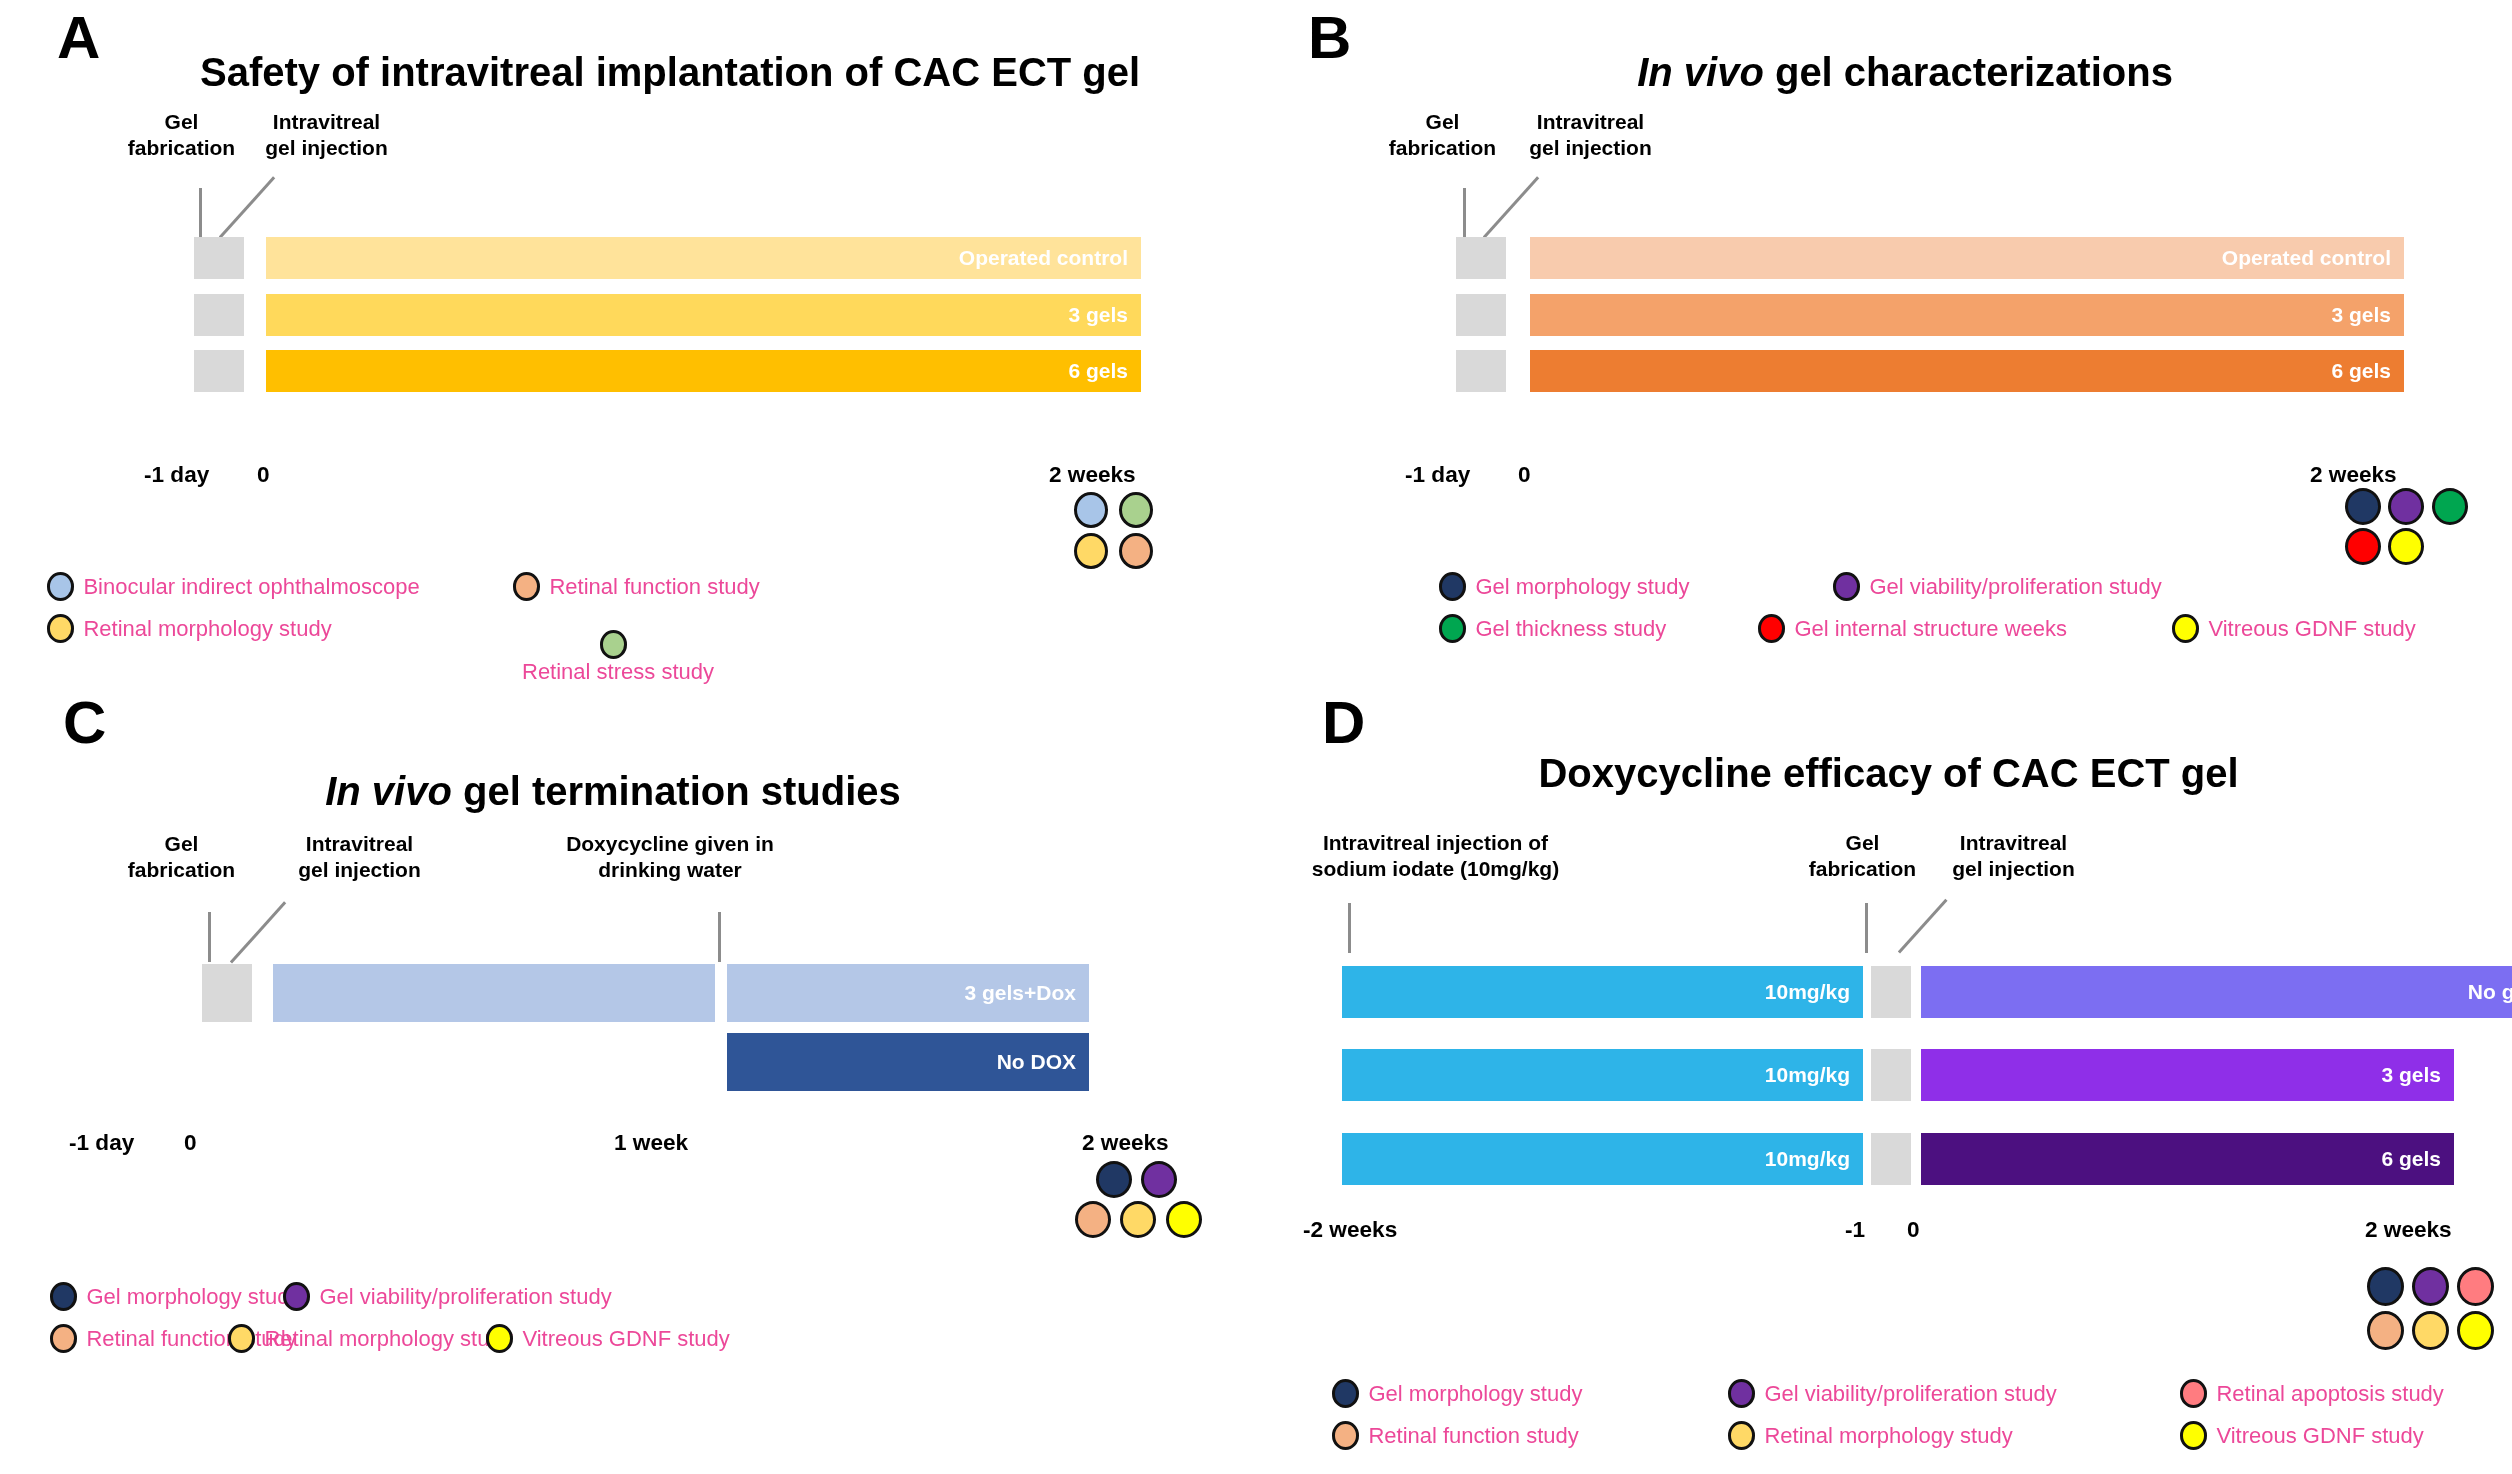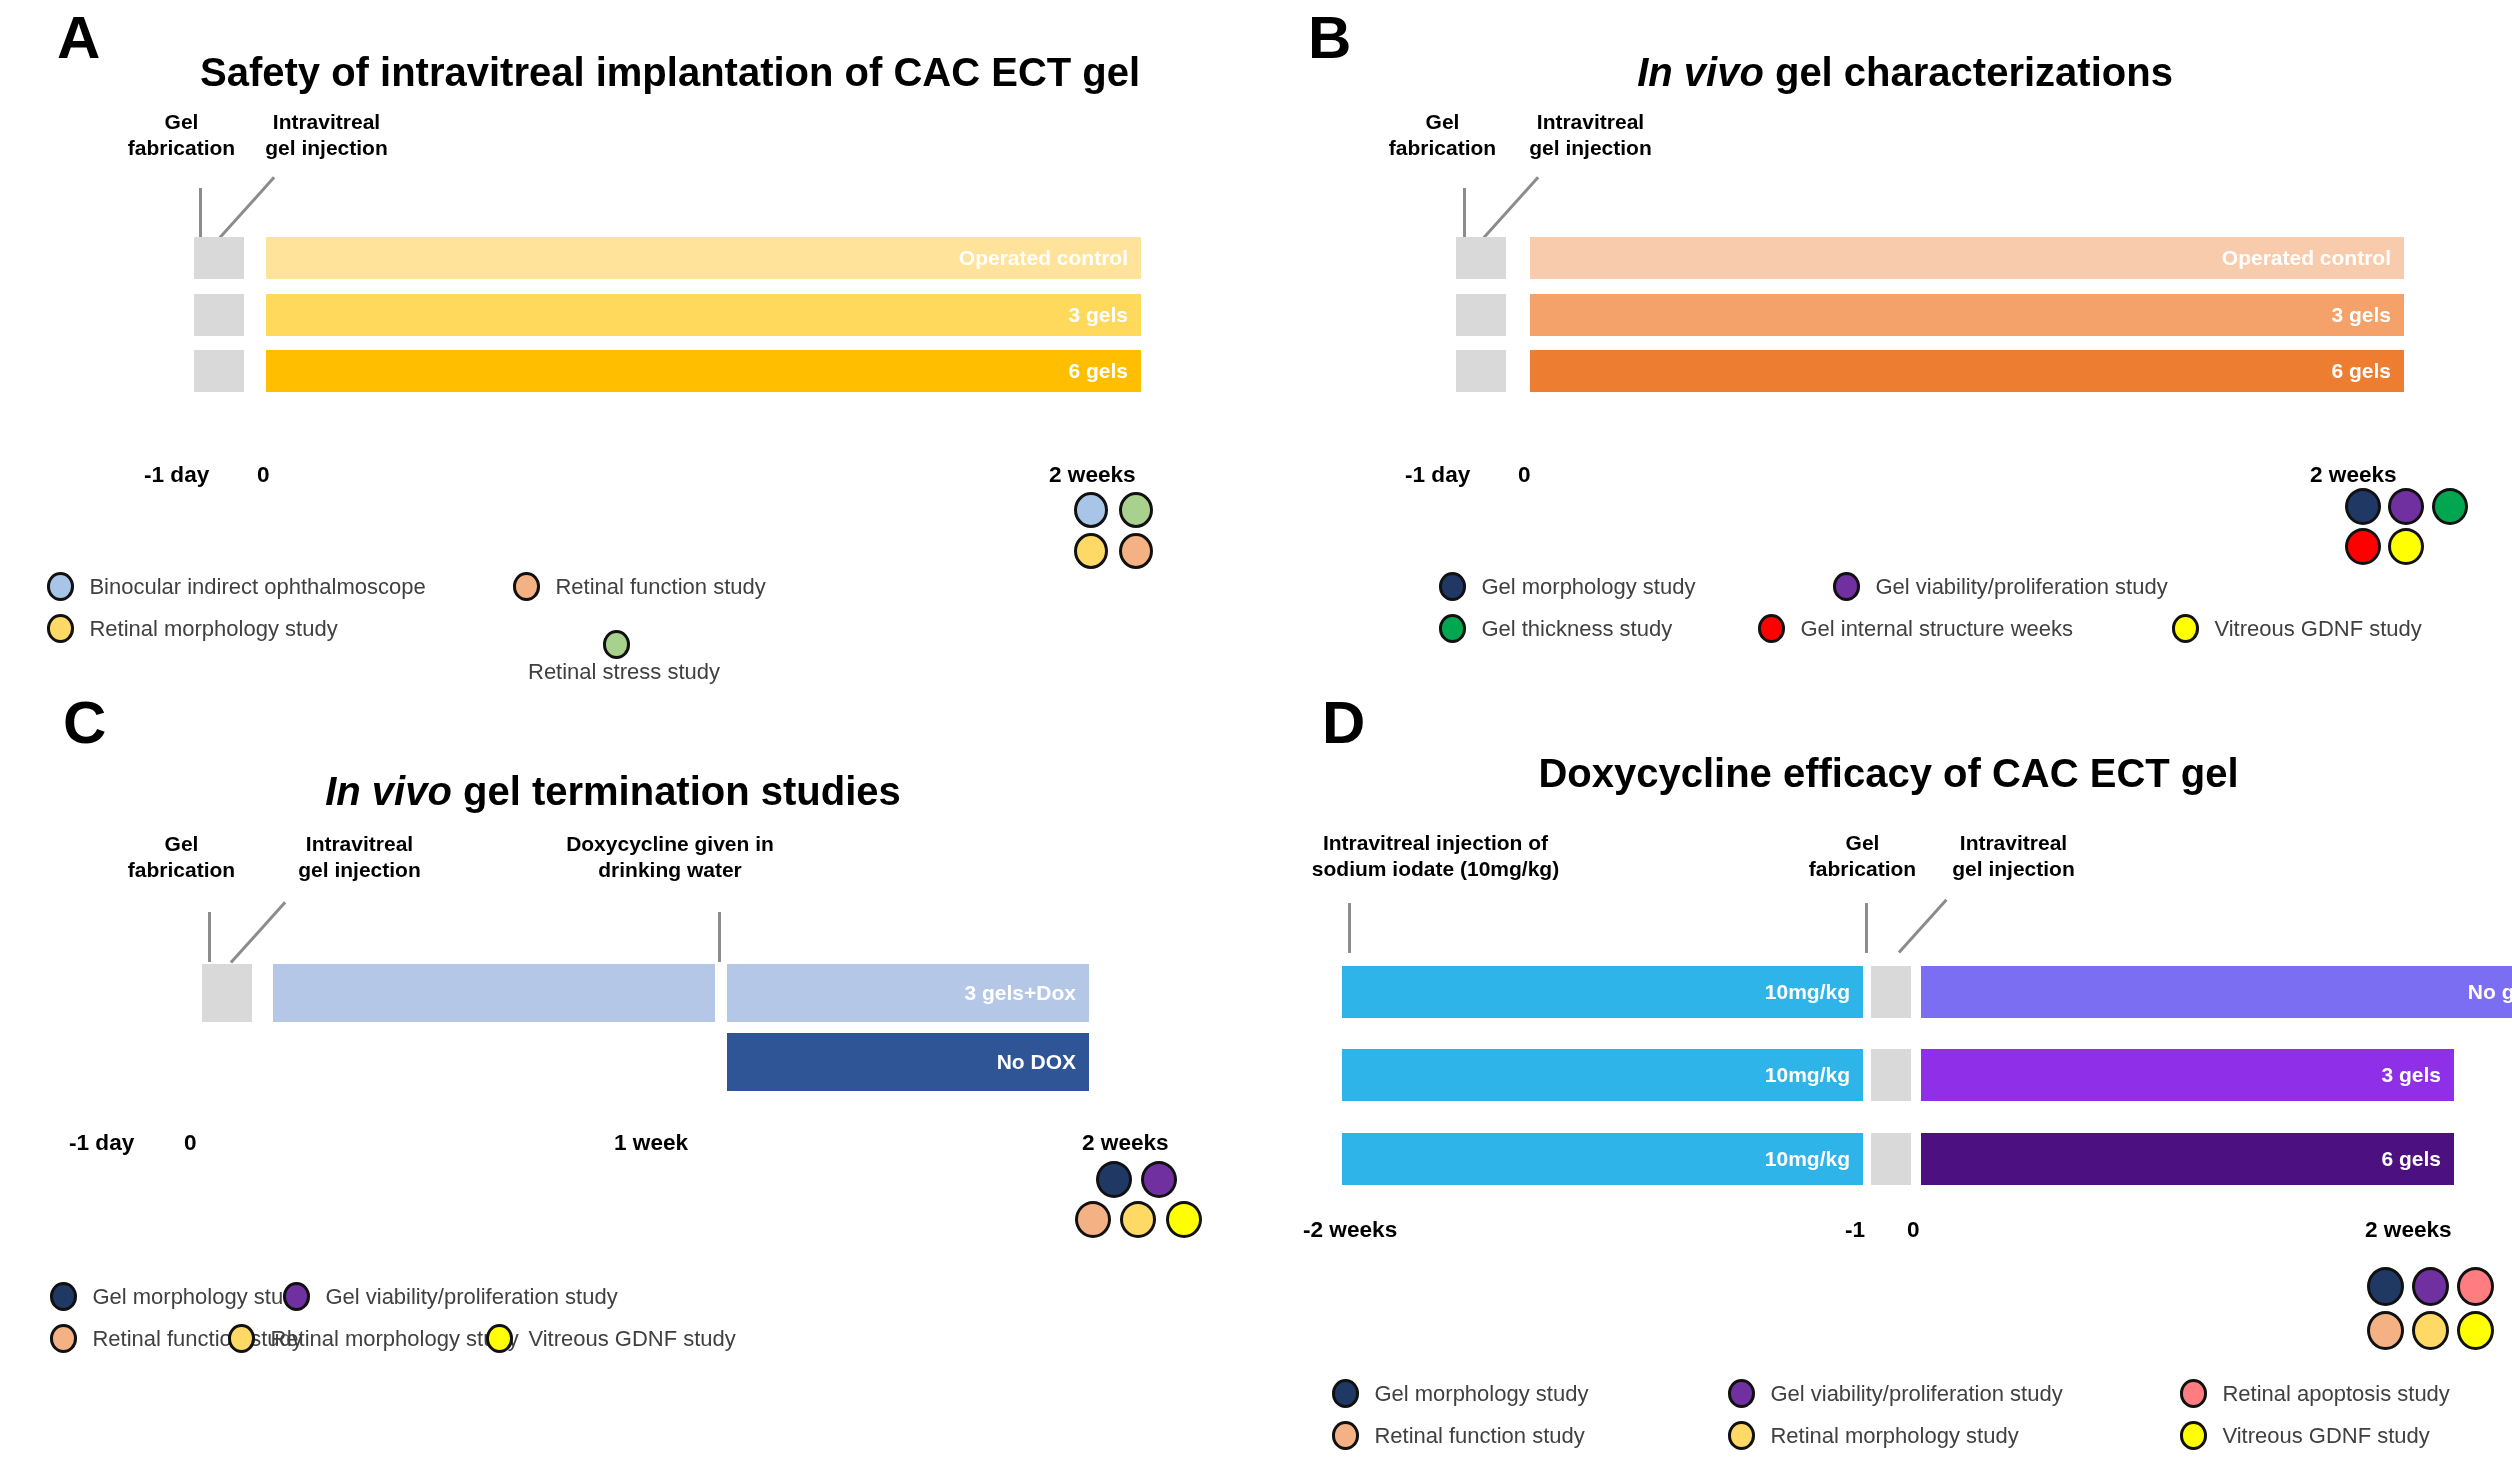--- a/index.html
+++ b/index.html
@@ -98,22 +98,22 @@
     width: 27.4px;
     height: 29px;
     border-radius: 50%;
     border: 3.2px solid #111111;
     box-sizing: border-box;
     flex: 0 0 auto;
   }
   .legend-text {
     font-size: 22px;
     font-weight: normal;
-    margin-left: 15px;
-    color: #404040;
+    margin-left: 9px;
+    color: #ec4899;
   }
 </style>
 </head>
 <body>
 
 <div class="panel">
 
   <div class="panel-letter" style="left:57px; top:8px;">A</div>
 
   <div class="panel-title" style="left:200px; top:50px; width:904px;">Safety of intravitreal implantation of CAC ECT gel</div>

